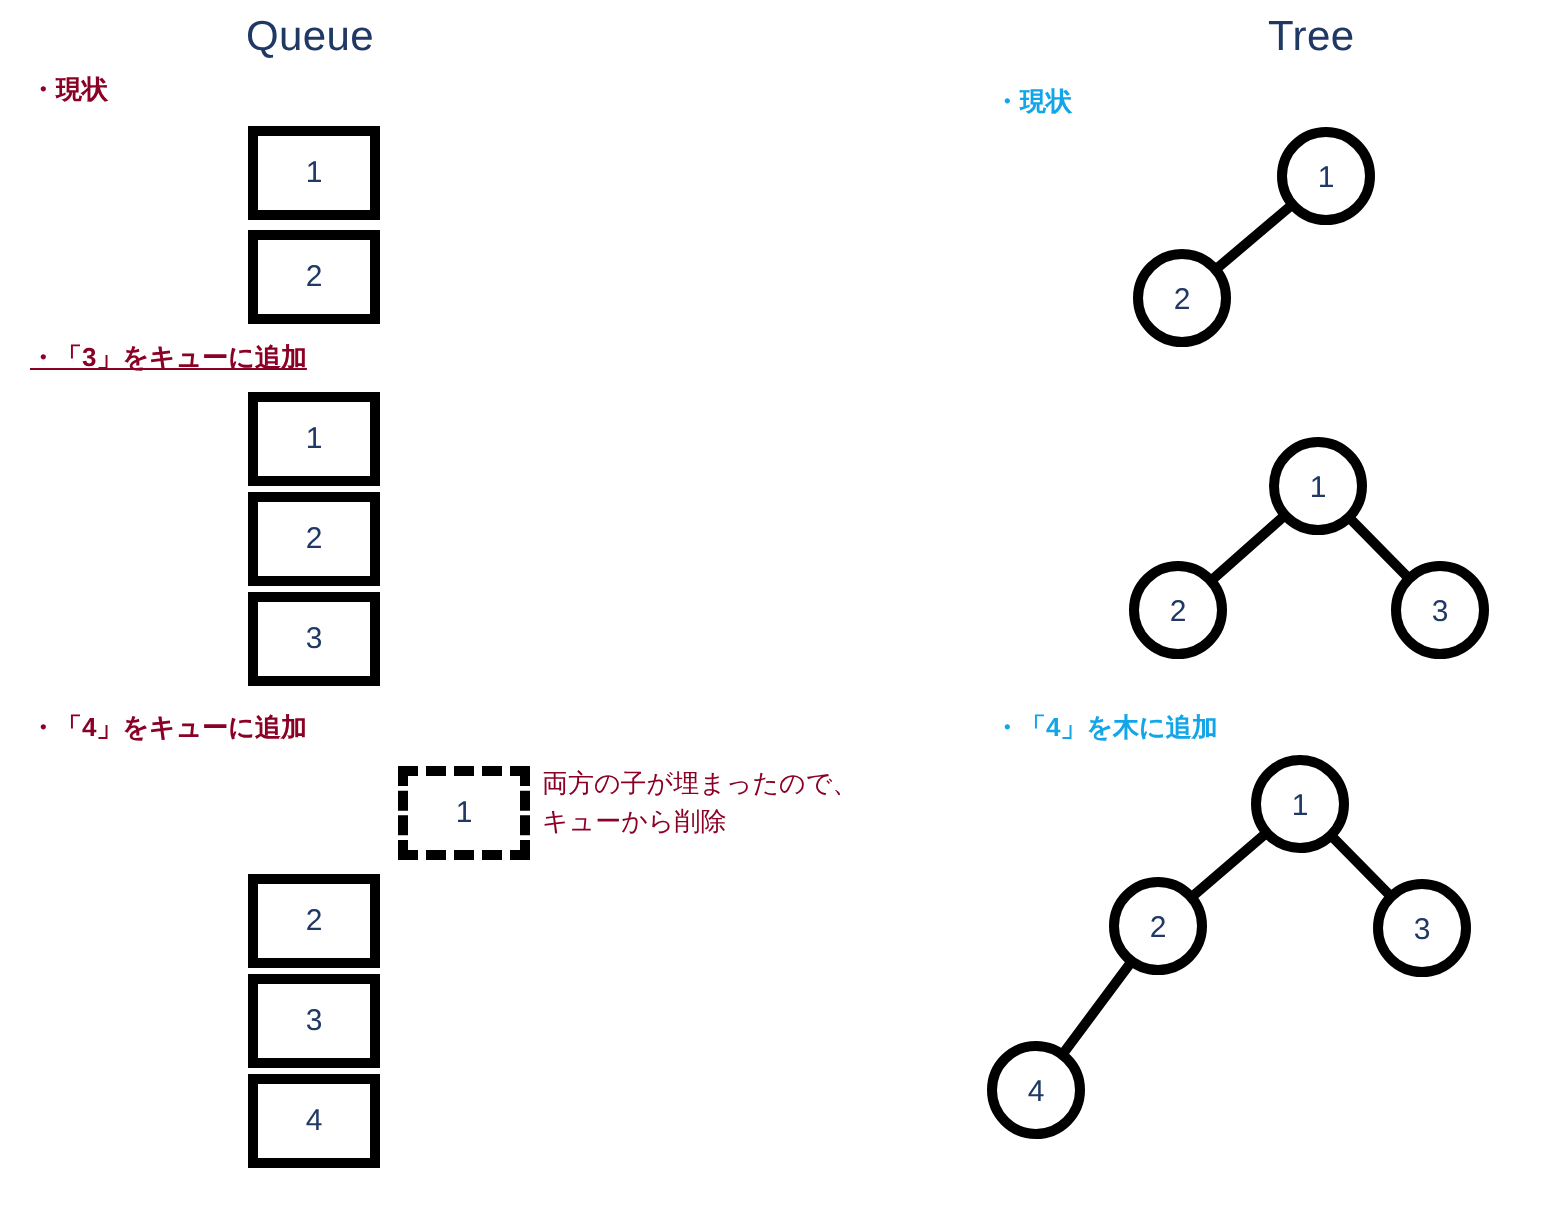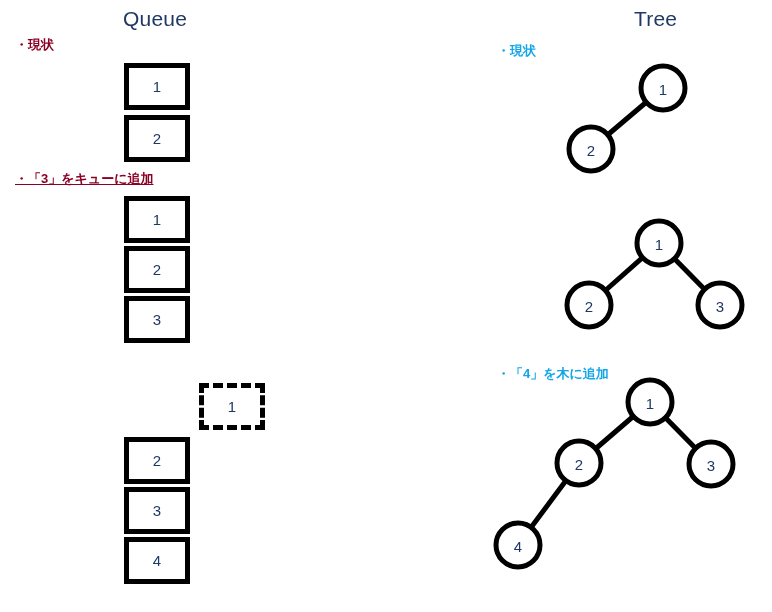--- a/index.html
+++ b/index.html
@@ -38,21 +38,21 @@
     font-family: "Liberation Sans", sans-serif;
   }
   .step-label.red  { color: #8b0025; }
   .step-label.blue { color: #12a5e8; }
 
   #lbl-q1 { left: 2px;   top: 36px; }
   #lbl-q2 { left: 2px;   top: 170px; text-decoration: underline; }
   #lbl-q3 { left: 2px;   top: 355px; }
   #lbl-t1 { left: 484px; top: 42px; }
   #lbl-t2 { left: 484px; top: 205px; }
-  #lbl-t3 { left: 484px; top: 365px; }
+  #lbl-t3 { left: 484px; top: 355px; }
 
   
   .qbox {
     position: absolute;
     width: 66px;
     height: 47px;
     box-sizing: border-box;
     border: 5px solid #000000;
     background: #ffffff;
     display: flex;
@@ -108,20 +108,21 @@
 </head>
 <body>
 
 <div id="canvas">
 
   <div class="col-title" id="title-queue">Queue</div>
   <div class="col-title" id="title-tree">Tree</div>
 
   <div class="step-label red" id="lbl-q1">・現状</div>
   <div class="step-label red" id="lbl-q2">・「3」をキューに追加</div>
+  <div class="step-label red" id="lbl-q3">・「4」をキューに追加</div>
 
   <div class="step-label blue" id="lbl-t1">・現状</div>
   <div class="step-label blue" id="lbl-t3">・「4」を木に追加</div>
 
   <div class="qbox" style="left:111px; top:63px;">
     <span class="val">1</span>
   </div>
   <div class="qbox" style="left:111px; top:115px;">
     <span class="val">2</span>
   </div>
@@ -133,20 +134,24 @@
     <span class="val">2</span>
   </div>
   <div class="qbox" style="left:111px; top:296px;">
     <span class="val">3</span>
   </div>
 
   <div class="qbox dashed" style="left:186px; top:383px;">
     <span class="val">1</span>
   </div>
 
+  <div id="note">
+    <div>両方の子が埋まったので、</div>
+    <div>キューから削除</div>
+  </div>
 
   <div class="qbox" style="left:111px; top:437px;">
     <span class="val">2</span>
   </div>
   <div class="qbox" style="left:111px; top:487px;">
     <span class="val">3</span>
   </div>
   <div class="qbox" style="left:111px; top:537px;">
     <span class="val">4</span>
   </div>

